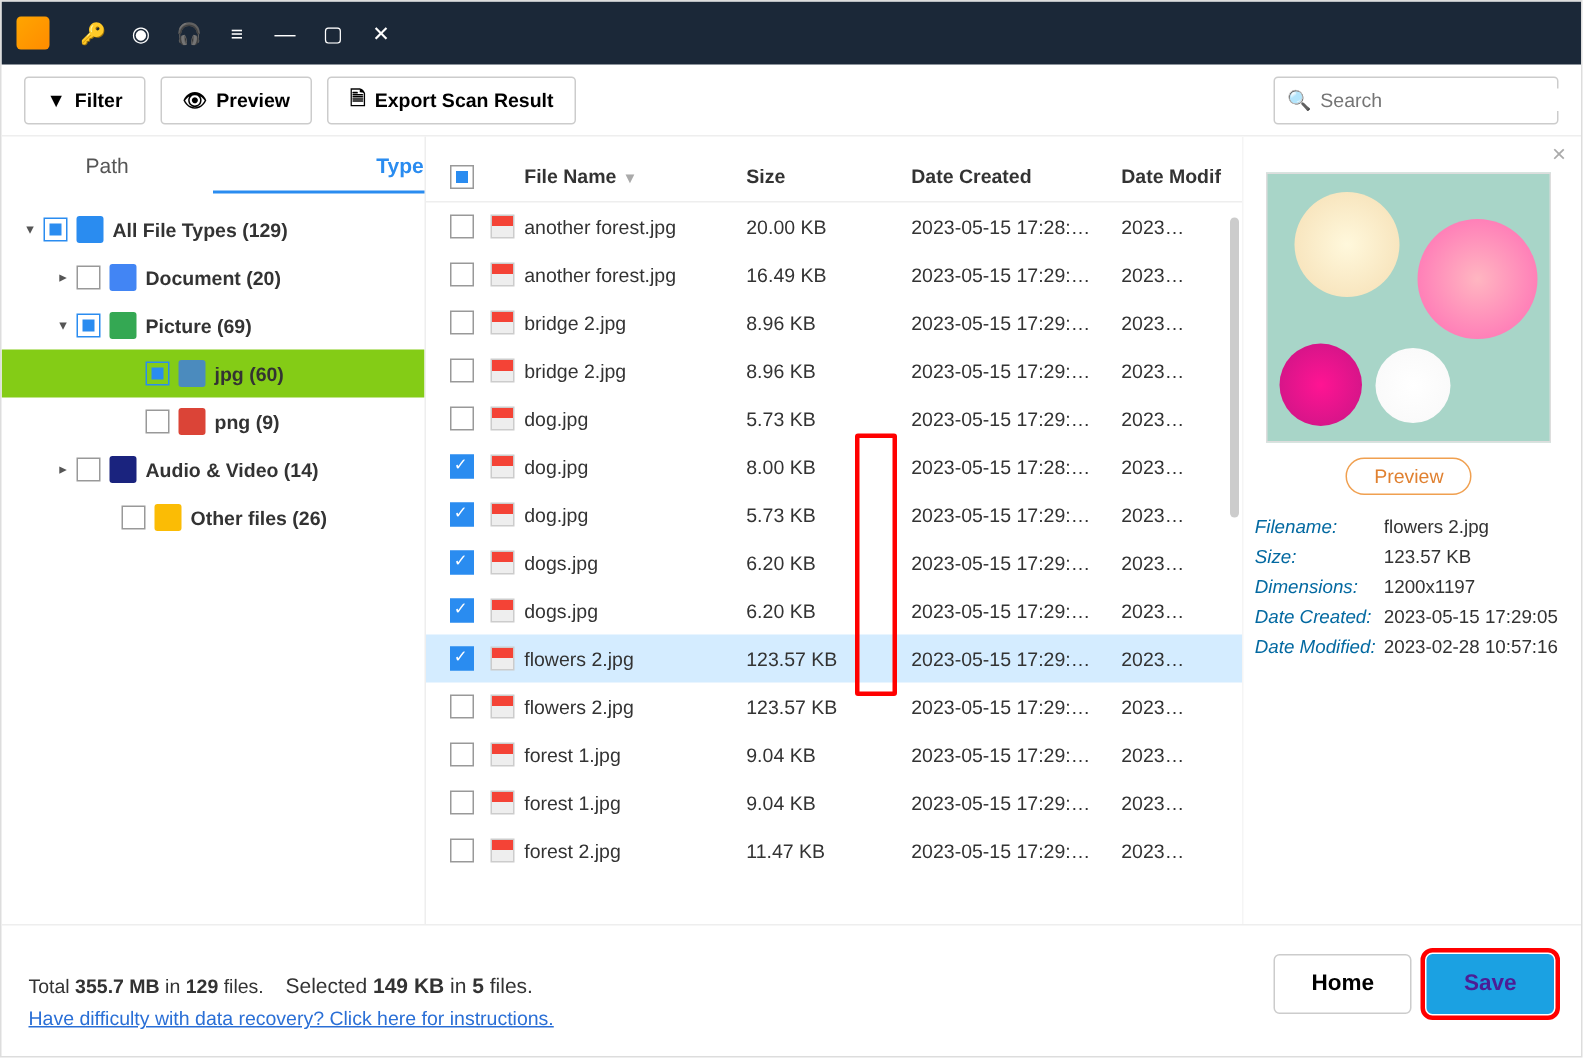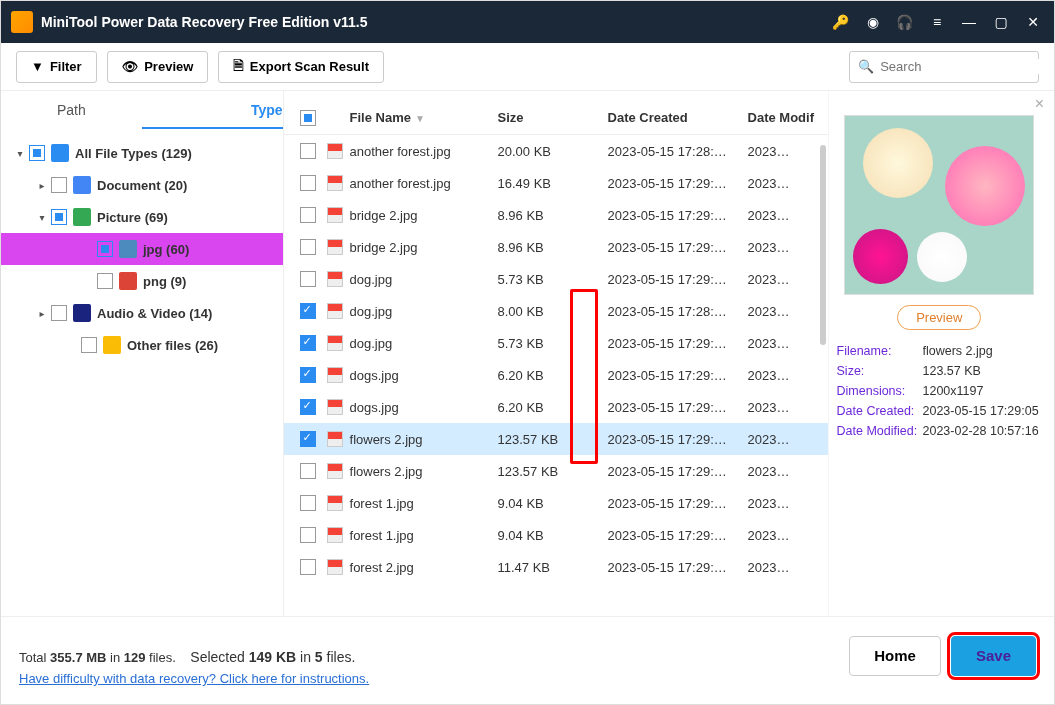--- a/index.html
+++ b/index.html
@@ -18,21 +18,21 @@
 .toolbar .search input { border: none; outline: none; flex: 1; font-size: 13px; margin-left: 6px; }
 
 .workspace { display: flex; height: 525px; }
 
 .sidebar { width: 312px; border-right: 1px solid #eee; }
 .tabs { display: flex; height: 38px; }
 .tab { flex: 1; text-align: center; line-height: 38px; cursor: pointer; color: #555; font-size: 14px; }
 .tab.active { color: #2a8cf0; font-weight: bold; border-bottom: 2px solid #2a8cf0; text-align: right; }
 .tree { padding: 8px 0; overflow: auto; height: calc(100% - 38px); }
 .tree-row { display: flex; align-items: center; height: 32px; padding-left: 12px; cursor: pointer; }
-.tree-row.selected { background: #d946ef; }
+.tree-row.selected { background: #84cc16; }
 .tree-arrow { width: 14px; font-size: 10px; color: #555; text-align: center; }
 .tree-check { width: 16px; height: 16px; border: 1px solid #999; margin: 0 6px 0 2px; display: flex; align-items: center; justify-content: center; font-size: 11px; }
 .tree-check.some { border-color: #2a8cf0; }
 .tree-check.some::after { content: ""; width: 8px; height: 8px; background: #2a8cf0; }
 .tree-icon { width: 18px; height: 18px; margin-right: 6px; border-radius: 2px; display: inline-block; }
 .ic-monitor { background: #2a8cf0; }
 .ic-doc { background: #4285f4; }
 .ic-pic { background: #34a853; }
 .ic-jpg { background: #4b8bbe; }
 .ic-png { background: #db4437; }
@@ -67,38 +67,37 @@
 .previewpanel { width: 248px; padding: 10px 12px 10px 8px; font-size: 12px; position: relative; border-left: 1px solid #f5f5f5; }
 .previewpanel .close { position: absolute; top: 4px; right: 10px; color: #aaa; cursor: pointer; font-size: 16px; }
 .thumb { width: 190px; height: 180px; margin: 14px auto 10px; background: #a8d5c8; border: 1px solid #ddd; position: relative; overflow: hidden; }
 .flower { position: absolute; border-radius: 50%; }
 .f1 { width: 70px; height: 70px; background: radial-gradient(#fff8dc,#f5deb3); top: 12px; left: 18px; }
 .f2 { width: 80px; height: 80px; background: radial-gradient(#ffb6c1,#ff69b4); top: 30px; right: 8px; }
 .f3 { width: 55px; height: 55px; background: radial-gradient(#ff1493,#c71585); bottom: 10px; left: 8px; }
 .f4 { width: 50px; height: 50px; background: radial-gradient(#fff,#f8f8f8); bottom: 12px; left: 72px; }
 .preview-btn { display: block; margin: 6px auto 14px; border: 1px solid #f0a050; color: #e08030; background: #fff; padding: 4px 18px; border-radius: 14px; cursor: pointer; font-size: 13px; }
 .meta { display: grid; grid-template-columns: 86px 1fr; row-gap: 6px; font-size: 12.5px; }
-.meta .lbl { color: #6d28d9; }
+.meta .lbl { color: #0369a1; font-style: italic; }
 .meta .val { color: #333; white-space: nowrap; overflow: hidden; }
 
 .footer { height: 78px; border-top: 1px solid #eee; padding: 10px 18px; display: flex; align-items: center; }
 .footer-left { flex: 1; font-size: 13px; margin-top: 24px; }
 .footer-left .line1 { margin-bottom: 6px; }
 .footer-left a { color: #2a6fd6; text-decoration: underline; cursor: pointer; }
 .footer .fbtn { height: 40px; padding: 0 24px; border-radius: 4px; border: 1px solid #ccc; background: #fff; cursor: pointer; font-size: 15px; font-weight: bold; margin-left: 10px; text-align: right; }
 .footer .fbtn.save { background: #1ba1e2; color: #4c1d95; border-color: #1ba1e2; outline: 3px solid #ff0000; outline-offset: 1px; }
 
 b { font-weight: bold; }
 </style>
 </head>
 <body>
 
 <div class="titlebar">
   <div class="app-icon"></div>
-  <div class="app-title">MiniTool Power Data Recovery Free Edition v11.5</div>
   <span class="ticon key">🔑</span>
   <span class="ticon">◉</span>
   <span class="ticon">🎧</span>
   <span class="ticon">≡</span>
   <span class="ticon">—</span>
   <span class="ticon">▢</span>
   <span class="ticon">✕</span>
 </div>
 
 <div class="toolbar">

